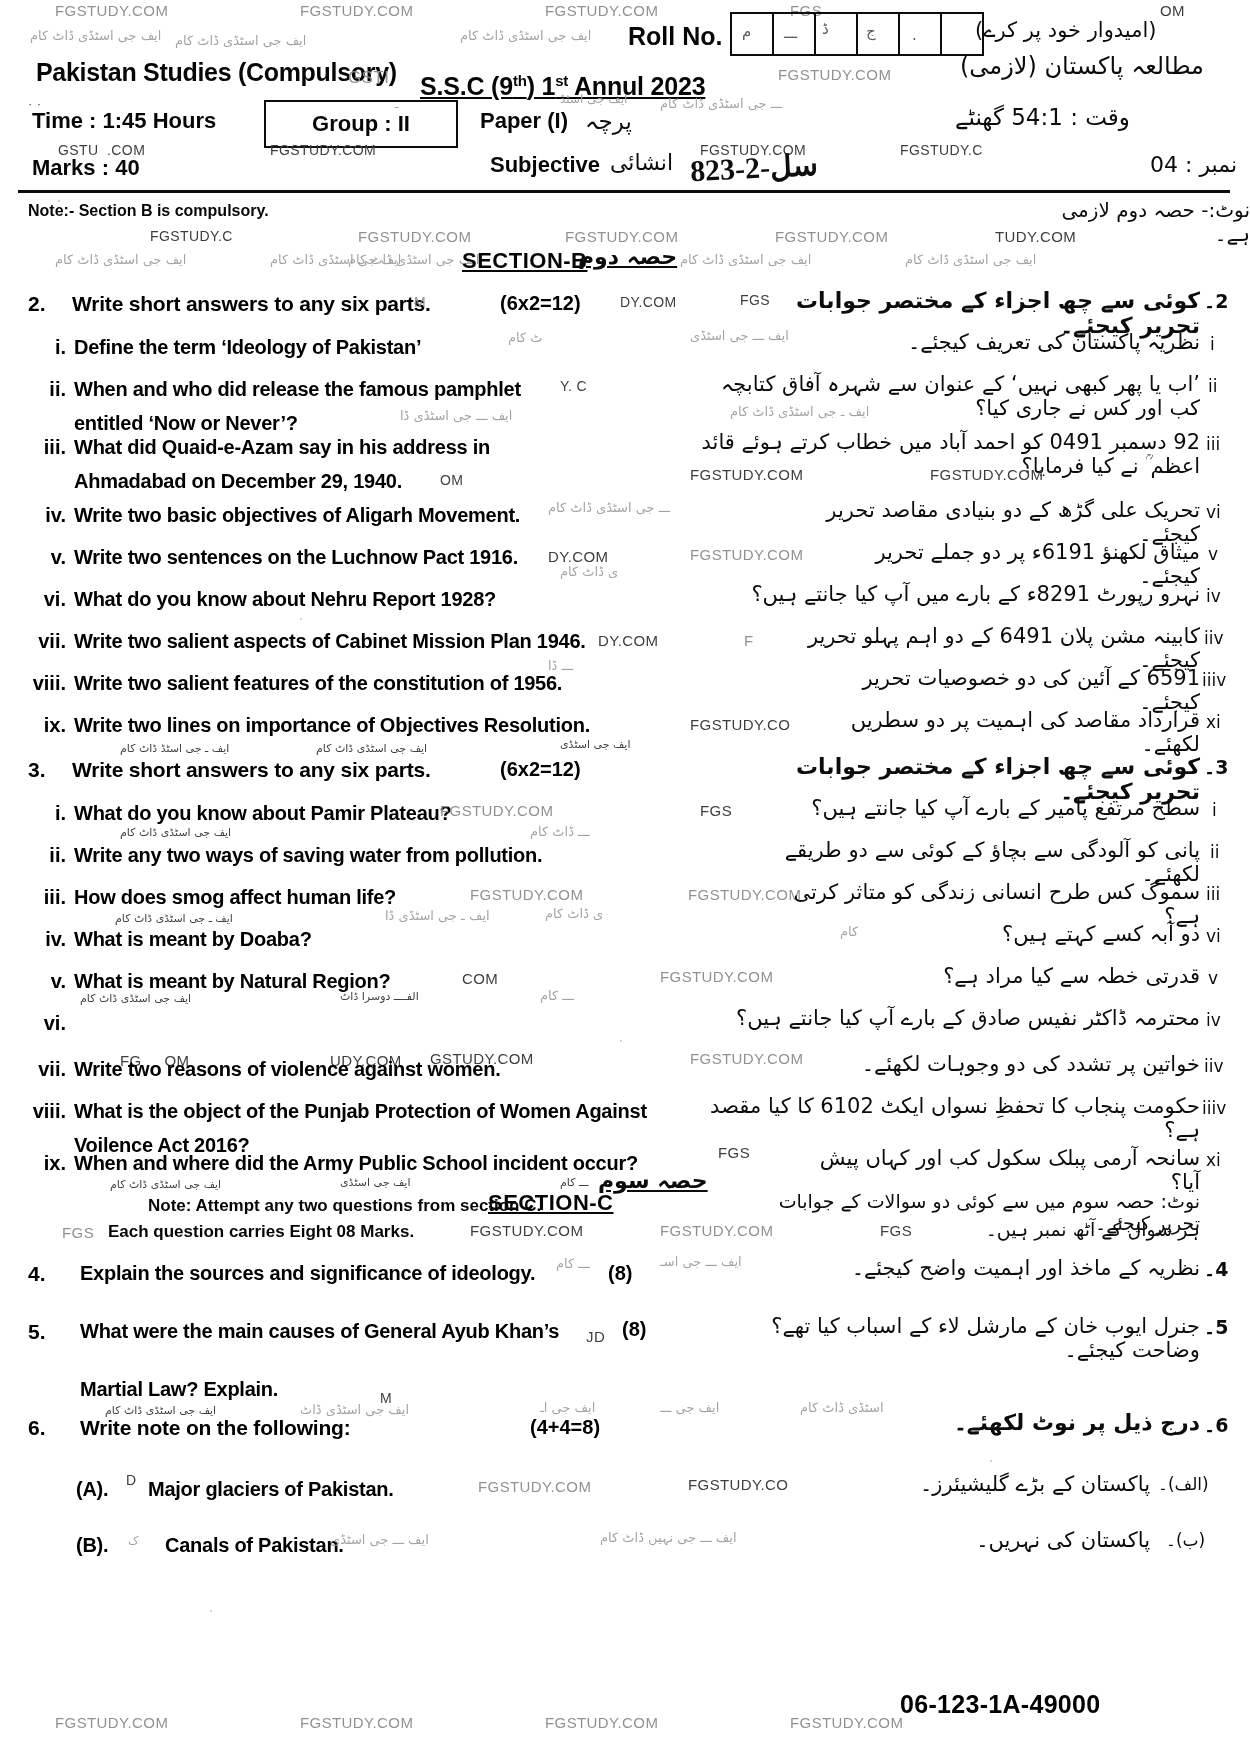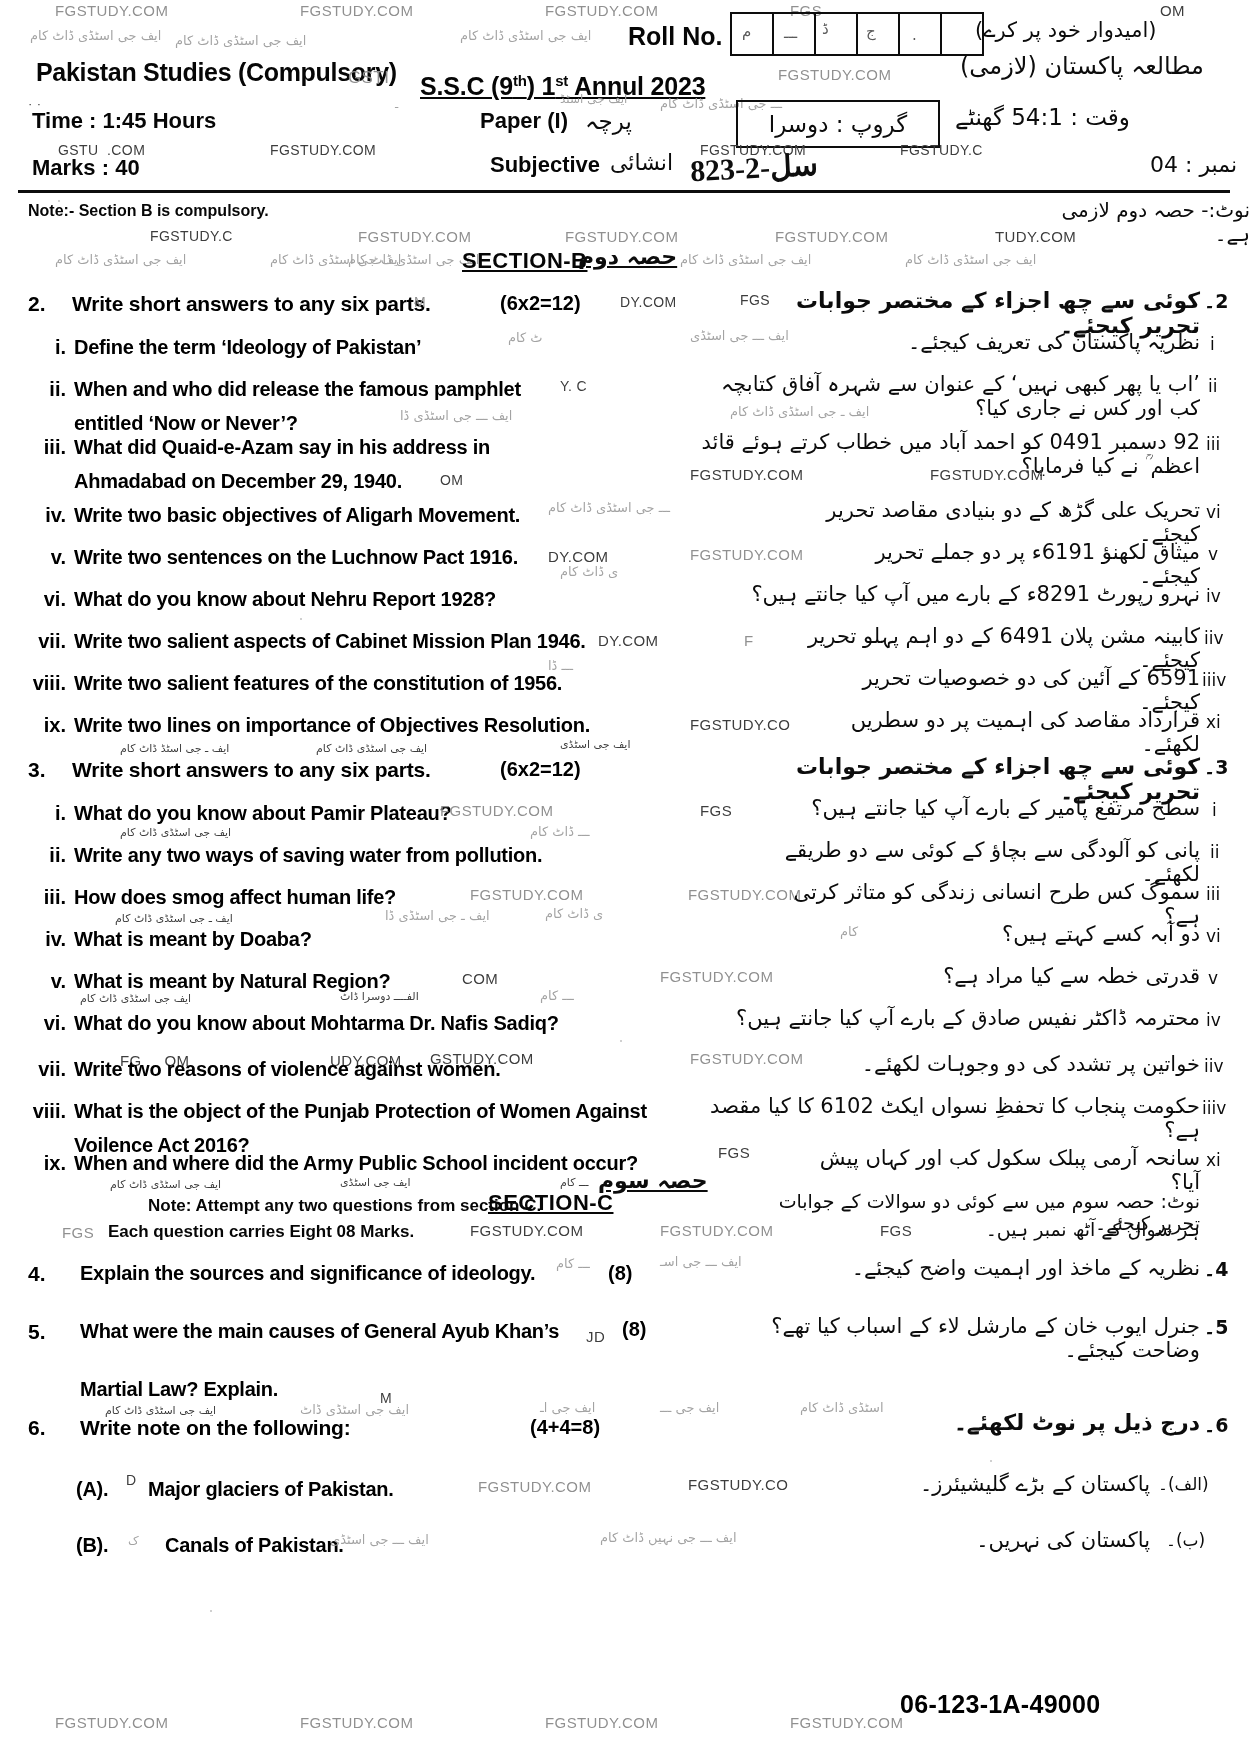--- a/index.html
+++ b/index.html
@@ -97,31 +97,31 @@
   </div>
 
   <div class="abs wm" style="left:778px;top:66px;">FGSTUDY.COM</div>
 
   <div class="abs ur" style="left:960px;top:52px;font-size:24px;">مطالعہ پاکستان (لازمی)</div>
 
   <div class="abs wm wmfaint" style="left:28px;top:96px;font-size:13px;">·  ·</div>
 
   <div class="abs en lbl" style="left:32px;top:108px;">Time    : 1:45 Hours</div>
 
+  <div class="boxed" style="left:264px;top:100px;width:190px;height:44px;">
+    <span class="en lbl">Group : II</span>
+  </div>
   <div class="abs wmu" style="left:395px;top:98px;font-size:11px;">ـ</div>
 
   <div class="abs en lbl" style="left:480px;top:108px;">Paper  (I)</div>
   <div class="abs wmu" style="left:560px;top:92px;font-size:12px;">ایف جی اسٹڈ</div>
   <div class="abs ur" style="left:585px;top:108px;font-size:23px;">پرچہ</div>
 
   <div class="abs wmu" style="left:660px;top:96px;font-size:13px;">ـــ جی اسٹڈی ڈاٹ کام</div>
 
-  <div class="boxed" style="left:736px;top:100px;width:200px;height:44px;">
-    <span class="ur" style="font-size:23px;">گروپ : دوسرا</span>
-  </div>
 
   <div class="abs ur" style="left:955px;top:104px;font-size:23px;">وقت : 1:45 گھنٹے</div>
 
   <div class="abs wm wmfaint" style="left:58px;top:142px;font-size:14px;">GSTU&nbsp;&nbsp;.COM</div>
   <div class="abs wm wmfaint" style="left:270px;top:142px;font-size:14px;">FGSTUDY.COM</div>
   <div class="abs wm wmfaint" style="left:700px;top:142px;font-size:14px;">FGSTUDY.COM</div>
   <div class="abs wm wmfaint" style="left:900px;top:142px;font-size:14px;">FGSTUDY.C</div>
 
   <div class="abs en lbl" style="left:32px;top:155px;">Marks  : 40</div>
 
@@ -269,21 +269,20 @@
   <div class="abs qtext" style="left:74px;top:970px;">What is meant by Natural Region?</div>
   <div class="abs wm wmfaint" style="left:462px;top:970px;font-size:15px;">COM</div>
   <div class="abs wm" style="left:660px;top:968px;font-size:15px;">FGSTUDY.COM</div>
   <div class="abs ur urq" style="left:900px;top:964px;width:300px;text-align:right;">قدرتی خطہ سے کیا مراد ہے؟</div>
   <div class="abs ur urn-sm" style="left:1208px;top:968px;">v</div>
   <div class="abs wmu wmfaint" style="left:80px;top:992px;font-size:11px;">ایف جی اسٹڈی ڈاٹ کام</div>
   <div class="abs wmu wmfaint" style="left:340px;top:990px;font-size:11px;">الفــــ دوسرا ڈاٹ</div>
   <div class="abs wmu" style="left:540px;top:988px;">ـــ کام</div>
 
   <div class="abs qrom" style="left:22px;top:1012px;width:44px;">vi.</div>
-  <div class="abs qtext" style="left:74px;top:1012px;">What do you know about Mohtarma Dr. Nafis Sadiq?</div>
   <div class="abs ur urq" style="left:730px;top:1006px;width:470px;text-align:right;">محترمہ ڈاکٹر نفیس صادق کے بارے آپ کیا جانتے ہیں؟</div>
   <div class="abs ur urn-sm" style="left:1206px;top:1010px;">vi</div>
 
   <div class="abs wm wmfaint" style="left:120px;top:1052px;font-size:15px;">FG&nbsp;&nbsp;&nbsp;&nbsp;&nbsp;OM</div>
   <div class="abs wm wmfaint" style="left:330px;top:1052px;font-size:15px;">UDY.COM</div>
   <div class="abs wm wmfaint" style="left:430px;top:1050px;font-size:15px;">GSTUDY.COM</div>
   <div class="abs wm" style="left:690px;top:1050px;font-size:15px;">FGSTUDY.COM</div>
 
   <div class="abs qrom" style="left:16px;top:1058px;width:50px;">vii.</div>
   <div class="abs qtext" style="left:74px;top:1058px;">Write two reasons of violence against women.</div>

